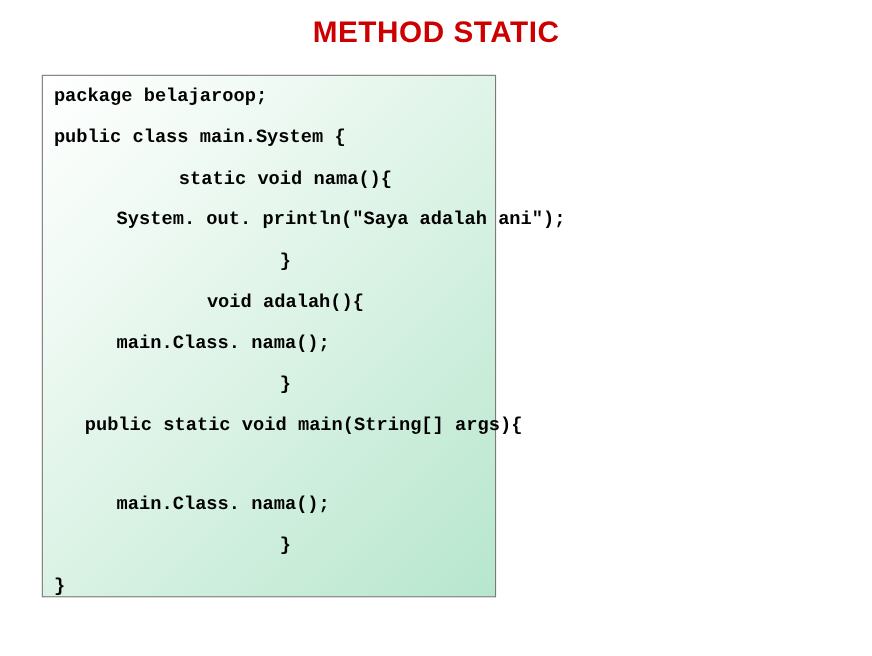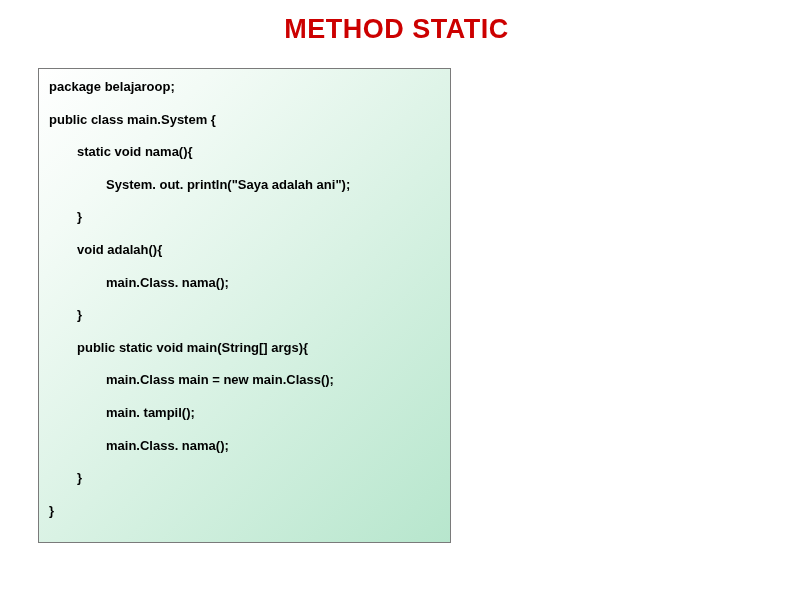--- a/index.html
+++ b/index.html
@@ -31,28 +31,29 @@
     top: 68px;
     width: 413px;
     height: 475px;
     border: 1px solid #7a7a7a;
     background: linear-gradient(135deg, #ffffff 0%, #f3fbf6 20%, #d9f2e4 55%, #b7e6cd 100%);
     box-sizing: border-box;
     padding: 10px 8px 8px 10px;
   }
   .code-line {
     color: #000000;
-    font-size: 13px;
+    font-size: 17px;
     line-height: 1.2;
     margin: 0;
     font-weight: bold;
     white-space: pre;
+    font-family: Liberation Mono, monospace;
   }
   .l0 { margin-left: 0px; }
-  .l1 { margin-left: 28px; }
+  .l1 { margin-left: 28px; text-align: center; }
   .l2 { margin-left: 57px; }
   .gap { height: 17px; }
 </style>
 </head>
 <body>
 
 <div class="page">
 
   <div class="title">METHOD STATIC</div>
 
@@ -68,23 +69,21 @@
     <div class="code-line l1">}</div>
     <div class="gap"></div>
     <div class="code-line l1">void adalah(){</div>
     <div class="gap"></div>
     <div class="code-line l2">main.Class. nama();</div>
     <div class="gap"></div>
     <div class="code-line l1">}</div>
     <div class="gap"></div>
     <div class="code-line l1">public static void main(String[] args){</div>
     <div class="gap"></div>
-    <div class="code-line l2">main.Class main = new main.Class();</div>
     <div class="gap"></div>
-    <div class="code-line l2">main. tampil();</div>
     <div class="gap"></div>
     <div class="code-line l2">main.Class. nama();</div>
     <div class="gap"></div>
     <div class="code-line l1">}</div>
     <div class="gap"></div>
     <div class="code-line l0">}</div>
   </div>
 
 </div>
 

